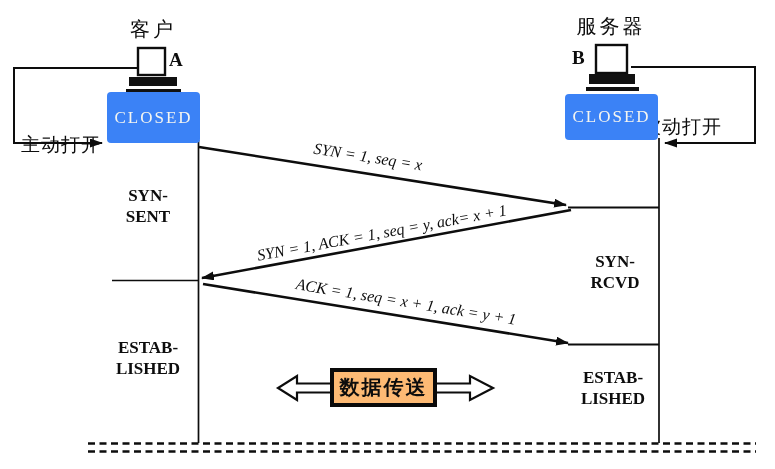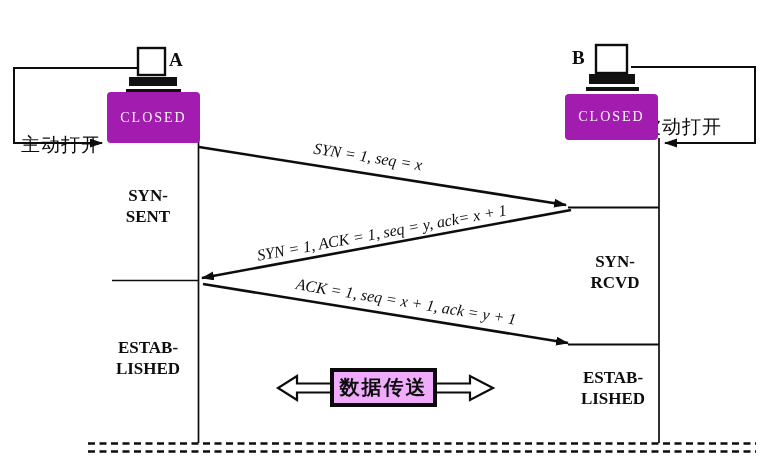--- a/index.html
+++ b/index.html
@@ -7,34 +7,34 @@
     position:relative;width:775px;height:469px;background:#ffffff;
     font-family:"Liberation Sans",sans-serif;color:#0d0d0d;overflow:hidden;
   }
   #diagram-svg{position:absolute;left:0;top:0;}
   .abs{position:absolute;}
   .cjk{font-family:"Liberation Sans",sans-serif;color:#0d0d0d;}
   .cjk-title{font-size:20px;letter-spacing:3px;text-align:center;}
   .cjk-open{font-size:19px;letter-spacing:1px;white-space:nowrap;}
   .host-letter{font-family:"Liberation Serif",serif;font-weight:bold;font-size:19px;}
   .closed-box{
-    background:#a21caf;color:#f5f5f0;border-radius:4px;
-    font-family:"Liberation Serif",serif;font-size:14px;letter-spacing:2px;
+    background:#3b82f6;color:#f5f5f0;border-radius:4px;
+    font-family:"Liberation Serif",serif;font-size:17px;letter-spacing:2px;
     display:flex;align-items:center;justify-content:center;
   }
   .state-label{
     font-family:"Liberation Serif",serif;font-weight:bold;font-size:17px;
     line-height:1.22;text-align:center;white-space:pre-line;color:#0d0d0d;
   }
   .msg-label{
     font-family:"Liberation Serif",serif;font-style:italic;font-size:16px;
     white-space:nowrap;color:#0d0d0d;
   }
   .data-box{
-    box-sizing:border-box;border:4px solid #0a0a0a;background:#f0abfc;
+    box-sizing:border-box;border:4px solid #0a0a0a;background:#fdba74;
     display:flex;align-items:center;justify-content:center;
     font-size:20px;font-weight:600;letter-spacing:2px;
   }
 </style>
 </head>
 <body>
 
 <div id="stage">
 
   <svg id="diagram-svg" width="775" height="469" viewBox="0 0 775 469">
@@ -71,20 +71,22 @@
     <path d="M 571 210 L 202 278" stroke="#0d0d0d" stroke-width="2.6" fill="none" marker-end="url(#ah)"></path>
     <path d="M 203 284 L 568 343" stroke="#0d0d0d" stroke-width="2.6" fill="none" marker-end="url(#ah)"></path>
 
     <polygon points="333,383.5 297,383.5 297,376 278,388 297,400 297,392.5 333,392.5" fill="#ffffff" stroke="#0d0d0d" stroke-width="2.2"></polygon>
     <polygon points="434,383.5 470,383.5 470,376 493,388 470,400 470,392.5 434,392.5" fill="#ffffff" stroke="#0d0d0d" stroke-width="2.2"></polygon>
 
     <path d="M 88 443.5 H 756" stroke="#0d0d0d" stroke-width="2.6" stroke-dasharray="7 4.5" fill="none"></path>
     <path d="M 88 451.5 H 756" stroke="#0d0d0d" stroke-width="2.6" stroke-dasharray="7 4.5" fill="none"></path>
   </svg>
 
+  <div class="abs cjk cjk-title" style="left:113px;top:16px;width:80px;">客户</div>
+  <div class="abs cjk cjk-title" style="left:566px;top:13px;width:90px;">服务器</div>
 
   <div class="abs host-letter" style="left:169px;top:49px;">A</div>
   <div class="abs host-letter" style="left:572px;top:47px;">B</div>
 
   <div class="abs cjk cjk-open" style="left:21px;top:119px;margin-top:13px;">主动打开</div>
   <div class="abs cjk cjk-open" style="left:642px;top:114px;">被动打开</div>
 
   <div class="abs closed-box" style="left:107px;top:92px;width:93px;height:51px;">CLOSED</div>
   <div class="abs closed-box" style="left:565px;top:94px;width:93px;height:46px;">CLOSED</div>
 

